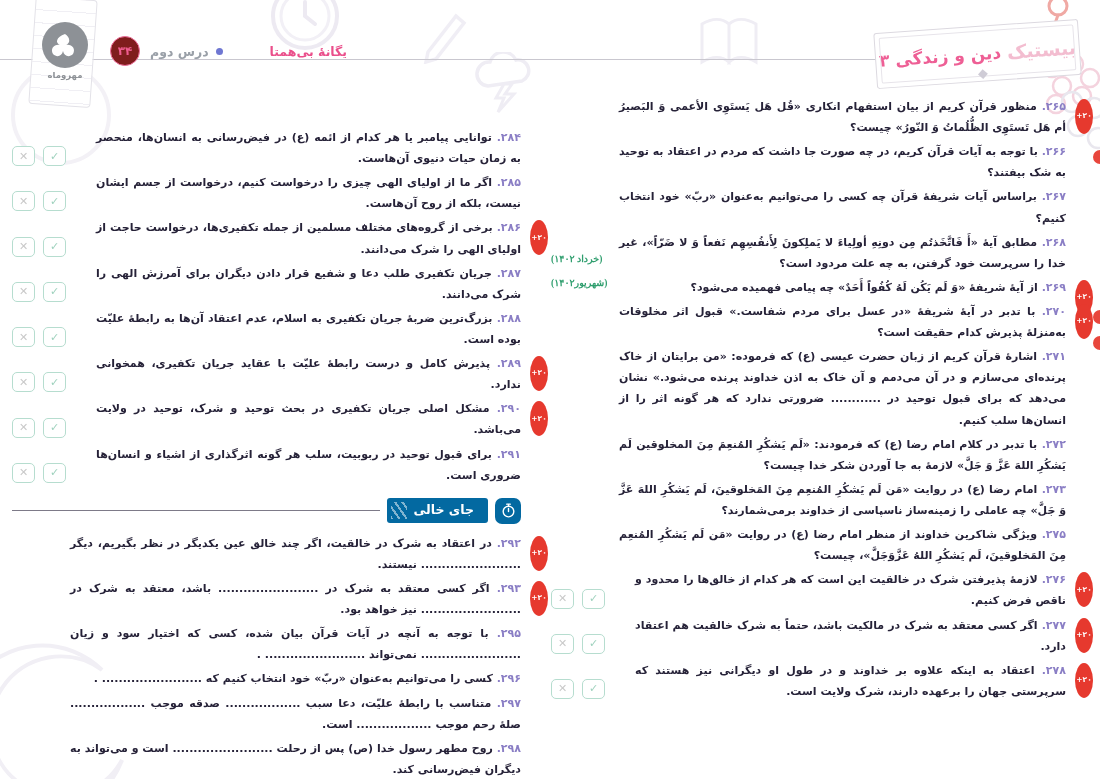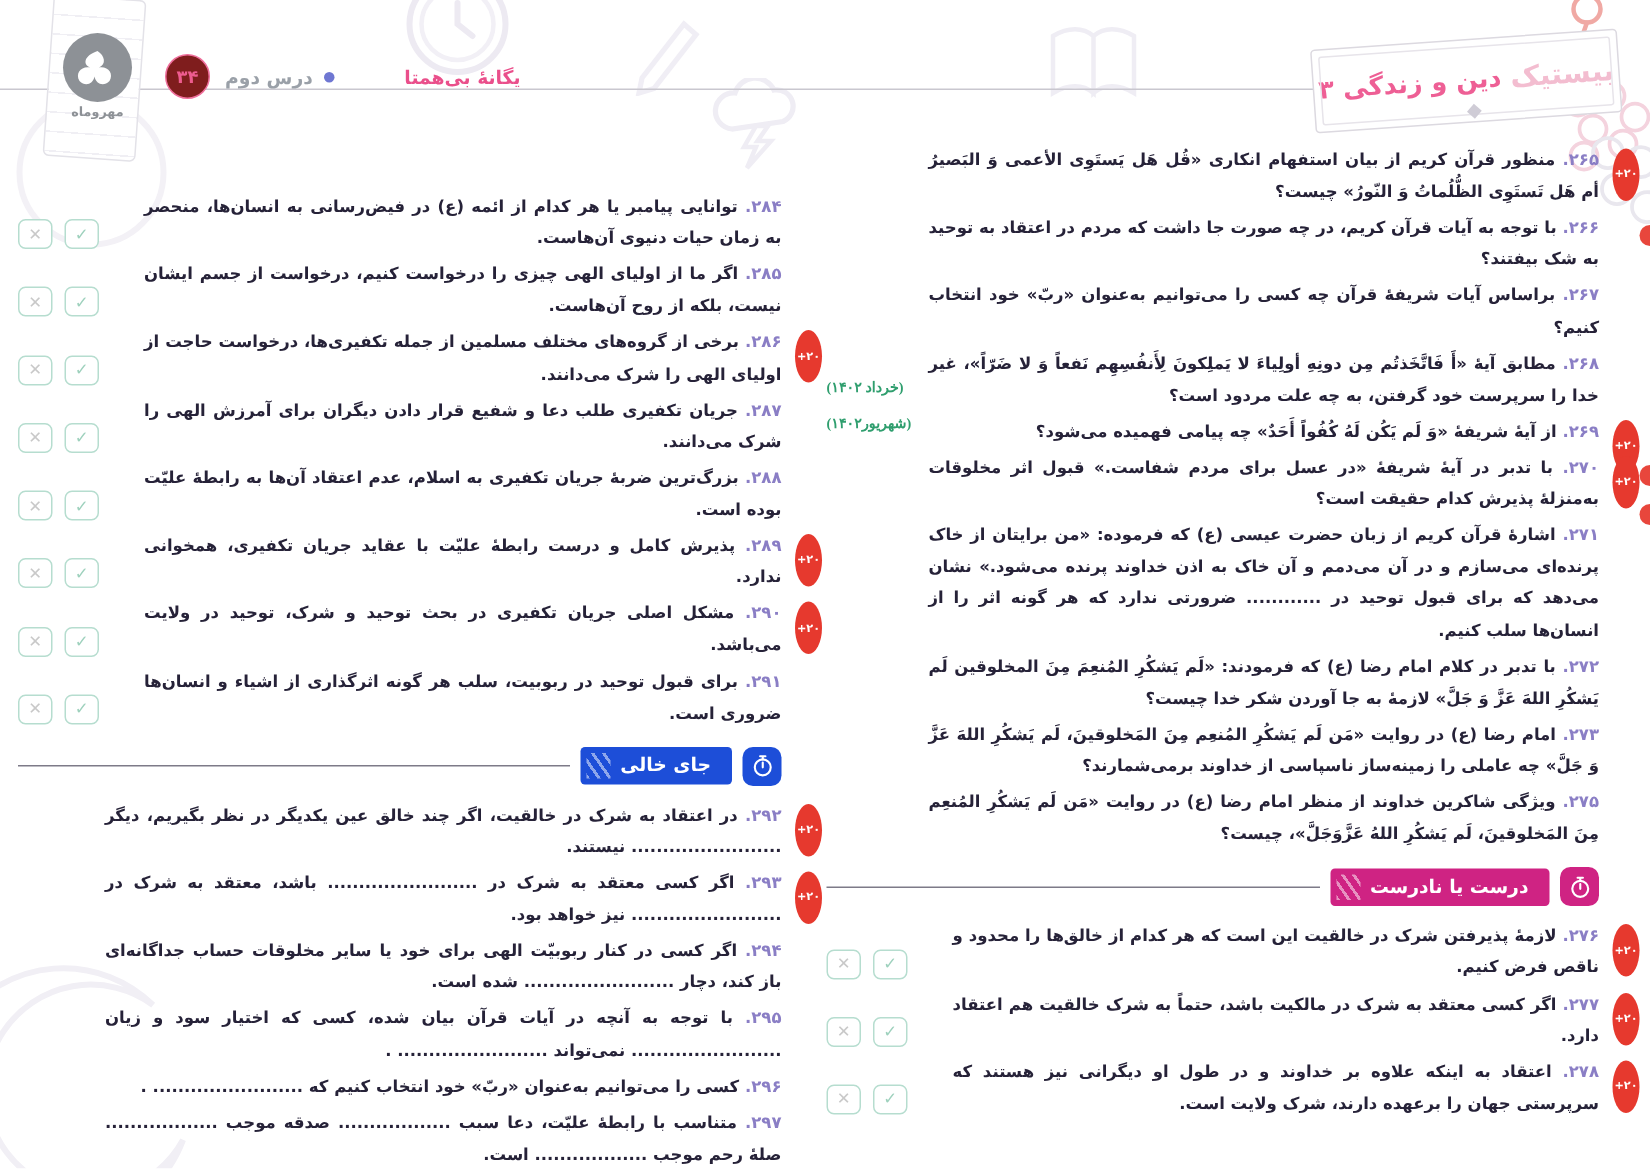--- a/index.html
+++ b/index.html
@@ -60,21 +60,21 @@
   .cb.check { color:#9ed1bd; }
 
   
   .banner-row { display:flex; align-items:center; gap:7px; margin:12px 0 9px; }
   .timer-box { width:26px; height:26px; border-radius:7px; display:flex; align-items:center; justify-content:center; flex:0 0 auto; }
   .banner { position:relative; color:#fff; font-weight:bold; font-size:12.5px; padding:4px 14px 6px 26px; border-radius:3px; white-space:nowrap; }
   .banner:after { content:""; position:absolute; left:4px; top:4px; bottom:4px; width:16px;
     background:repeating-linear-gradient(55deg, rgba(255,255,255,.5) 0 2px, transparent 2px 6px); }
   .banner-rule { flex:1; height:1.2px; background:#7d7a88; }
   .c-pink  { background:#cf2383; }
-  .c-purple{ background:#1d4ed8; }
+  .c-purple{ background:#0369a1; }
 </style>
 </head>
 <body>
 
 <div class="page">
 
   <svg class="doodle" style="top:-18px;left:262px" width="86" height="80" viewBox="0 0 86 80">
     <circle cx="43" cy="34" r="32" fill="none" stroke="#edeaf2" stroke-width="4"></circle>
     <circle cx="43" cy="34" r="24" fill="none" stroke="#f2f0f6" stroke-width="3"></circle>
     <path d="M43 20 v14 l10 8" fill="none" stroke="#edeaf2" stroke-width="4" stroke-linecap="round"></path>
@@ -218,30 +218,20 @@
     </li>
           <li class="q">
       
       <span class="qnum">۲۷۵.</span>
       <span class="qtext"> ویژگی شاکرین خداوند از منظر امام رضا (ع) در روایت «مَن لَم یَشکُرِ المُنعِم مِنَ المَخلوقینَ، لَم یَشکُرِ اللهُ عَزَّوَجَلَّ»، چیست؟</span>
       
       
     </li>
         </ol>
 
-      <div class="banner-row">
-        <span class="timer-box c-pink">
-          <svg width="17" height="17" viewBox="0 0 24 24">
-              <circle cx="12" cy="13.5" r="7.5" fill="none" stroke="#fff" stroke-width="2"></circle>
-              <path d="M12 13.5V9M9.5 3h5M12 3v3" fill="none" stroke="#fff" stroke-width="2" stroke-linecap="round"></path>
-            </svg>
-        </span>
-        <span class="banner c-pink">درست یا نادرست</span>
-        <span class="banner-rule"></span>
-      </div>
 
       <ol class="qlist list-tf">
           <li class="q">
       <span class="plus-badge">+۲۰</span>
       <span class="qnum">۲۷۶.</span>
       <span class="qtext"> لازمهٔ پذیرفتن شرک در خالقیت این است که هر کدام از خالق‌ها را محدود و ناقص فرض کنیم.</span>
       
       <span class="cbpair">
         <span class="cb cross">✕</span>
         <span class="cb check">✓</span>
@@ -375,27 +365,20 @@
     </li>
           <li class="q">
       <span class="plus-badge">+۲۰</span>
       <span class="qnum">۲۹۳.</span>
       <span class="qtext"> اگر کسی معتقد به شرک در ........................ باشد، معتقد به شرک در ........................ نیز خواهد بود.</span>
       
       
     </li>
           <li class="q">
       
-      <span class="qnum">۲۹۴.</span>
-      <span class="qtext"> اگر کسی در کنار ربوبیّت الهی برای خود یا سایر مخلوقات حساب جداگانه‌ای باز کند، دچار ........................ شده است.</span>
-      
-      
-    </li>
-          <li class="q">
-      
       <span class="qnum">۲۹۵.</span>
       <span class="qtext"> با توجه به آنچه در آیات قرآن بیان شده، کسی که اختیار سود و زیان ........................ نمی‌تواند ........................ .</span>
       
       
     </li>
           <li class="q">
       
       <span class="qnum">۲۹۶.</span>
       <span class="qtext"> کسی را می‌توانیم به‌عنوان «ربّ» خود انتخاب کنیم که ........................ .</span>
       

